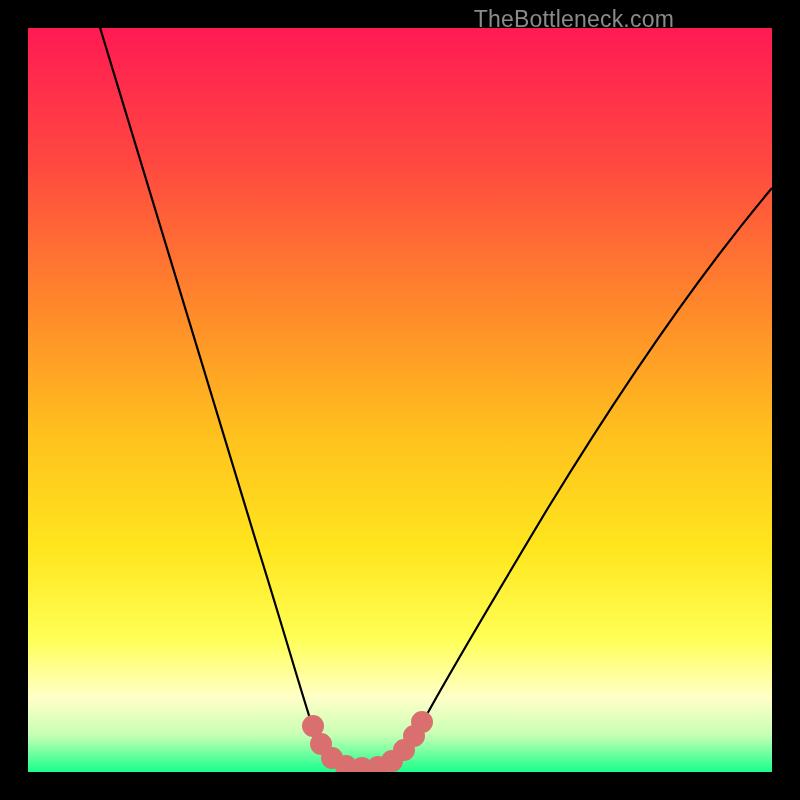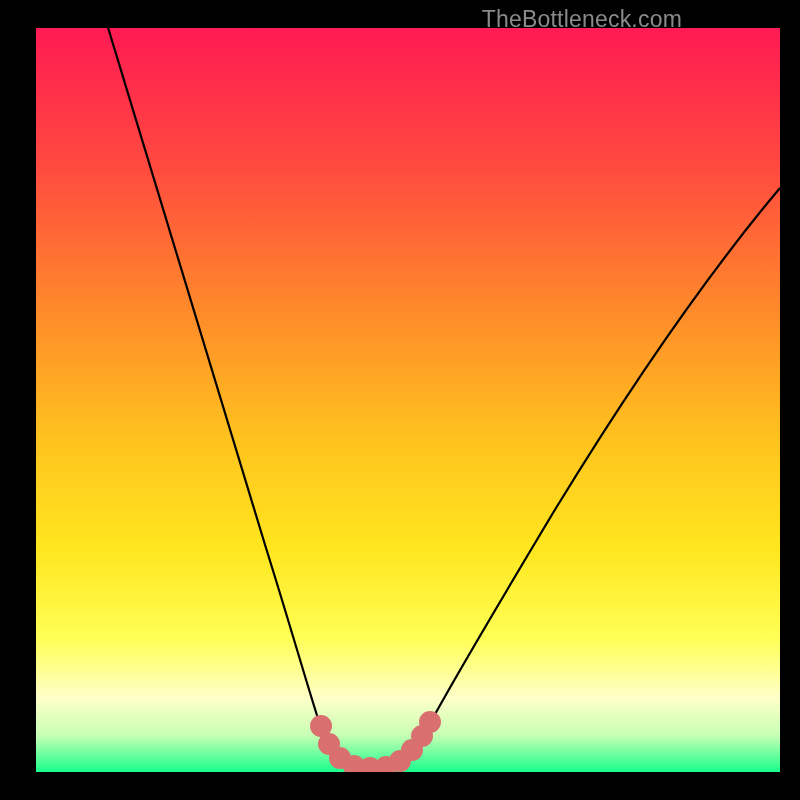--- a/index.html
+++ b/index.html
@@ -5,21 +5,21 @@
   html, body {
     margin: 0;
     padding: 0;
     width: 800px;
     height: 800px;
     background: #000;
     overflow: hidden;
   }
   .frame {
     position: absolute;
-    left: 8px;
+    left: 0;
     top: 0;
     width: 688px;
     height: 800px;
     background: #000;
   }
   .plot {
     position: absolute;
     left: 28px;
     top: 28px;
     width: 744px;

